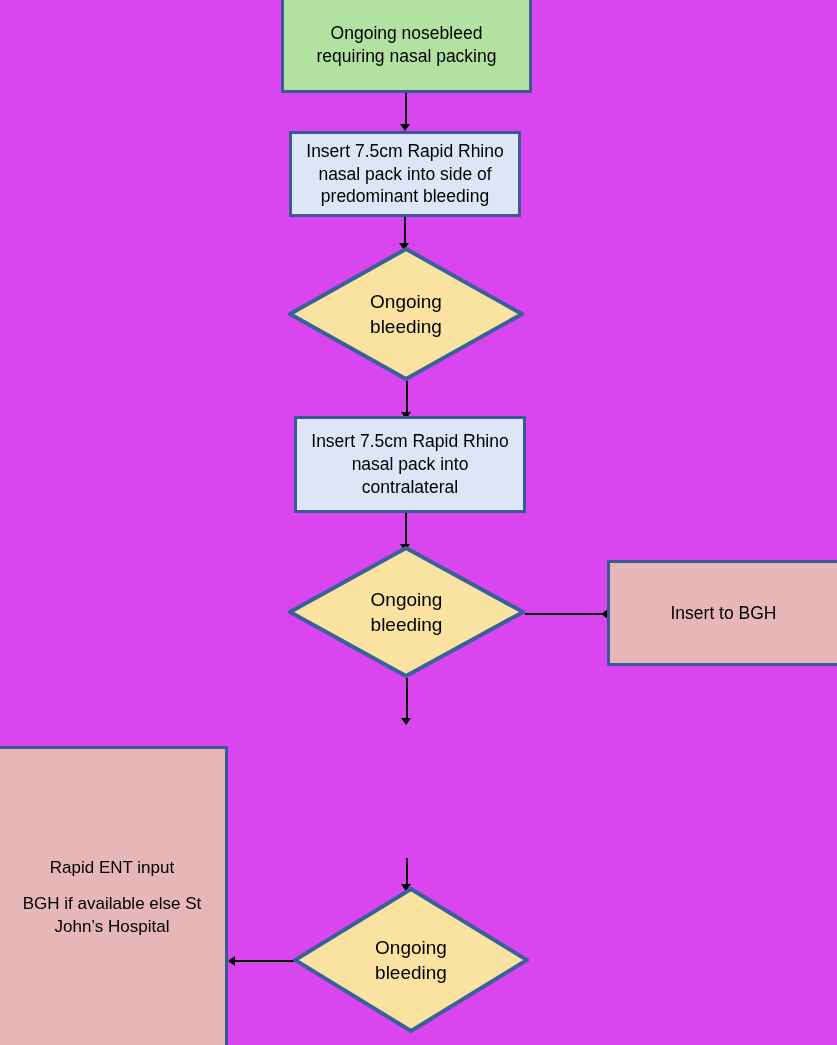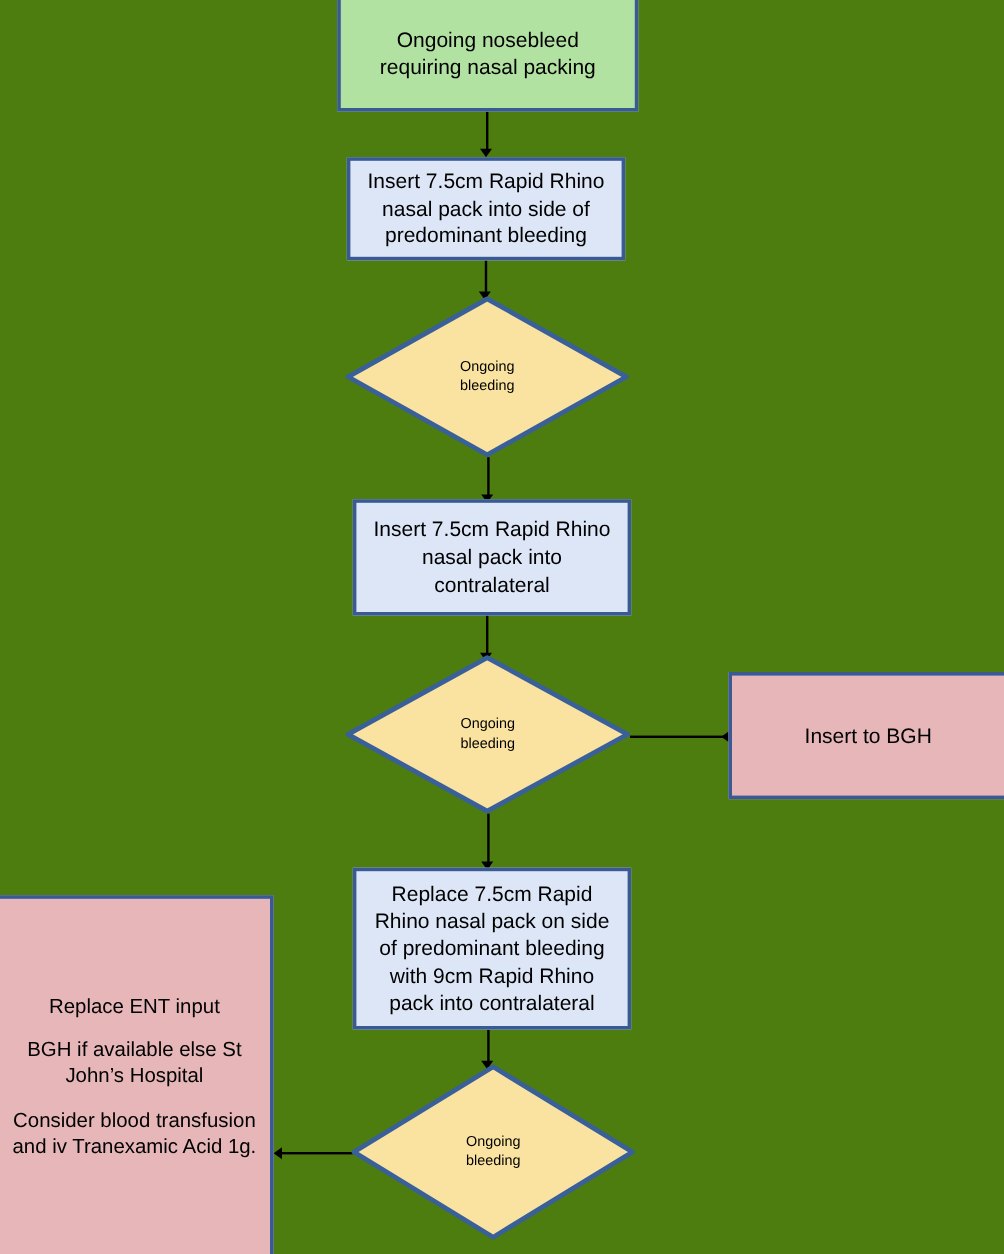--- a/index.html
+++ b/index.html
@@ -12,21 +12,21 @@
     height: 1045px;
     position: relative;
     overflow: hidden;
     font-family: "Liberation Sans", sans-serif;
   }
   #canvas {
     position: absolute;
     left: 0; top: 0;
     width: 837px;
     height: 1045px;
-    background: #4d7c0f;
+    background: #d946ef;
   }
   .node {
     position: absolute;
     box-sizing: border-box;
     display: flex;
     align-items: center;
     justify-content: center;
     text-align: center;
     color: #000000;
     line-height: 1.30;
@@ -52,21 +52,21 @@
   .diamond svg {
     position: absolute;
     left: 0; top: 0;
     width: 100%;
     height: 100%;
     display: block;
   }
   .diamond .txt {
     position: relative;
     z-index: 2;
-    font-size: 12px;
+    font-size: 19px;
     white-space: pre-line;
     line-height: 1.32;
   }
 
   
   .conn {
     position: absolute;
     background: #000000;
   }
   .conn-arrow {
@@ -152,37 +152,29 @@
       <polygon points="118,2 235,66 118,130 2,66" fill="#fae3a0" stroke="#3a6099" stroke-width="4"></polygon>
     </svg>
     <span class="txt">Ongoing
 bleeding</span>
   </div>
 
   <div class="node rect pink" style="left:607px; top:560px; width:233px; height:106px;">
     <span class="txt">Insert to BGH</span>
   </div>
 
-  <div class="node rect blue" style="left:294px; top:723px; width:232px; height:135px;">
-    <span class="txt">Replace 7.5cm Rapid
-Rhino nasal pack on side
-of predominant bleeding
-with 9cm Rapid Rhino
-pack into contralateral</span>
-  </div>
 
   <div class="node diamond" style="left:293px; top:887px; width:236px; height:146px;">
     <svg viewBox="0 0 236 146" preserveAspectRatio="none">
       <polygon points="118,2 234,73 118,144 2,73" fill="#fae3a0" stroke="#3a6099" stroke-width="4"></polygon>
     </svg>
     <span class="txt">Ongoing
 bleeding</span>
   </div>
 
   <div class="node rect pink para-box" style="left:-4px; top:746px; width:232px; height:303px; font-size:17px;">
     <div class="txt">
-      <p>Replace ENT input</p>
+      <p>Rapid ENT input</p>
       <p>BGH if available else St John’s Hospital</p>
-      <p>Consider blood transfusion and iv Tranexamic Acid 1g.</p>
     </div>
   </div>
 
 </div>
 
 </body></html>

